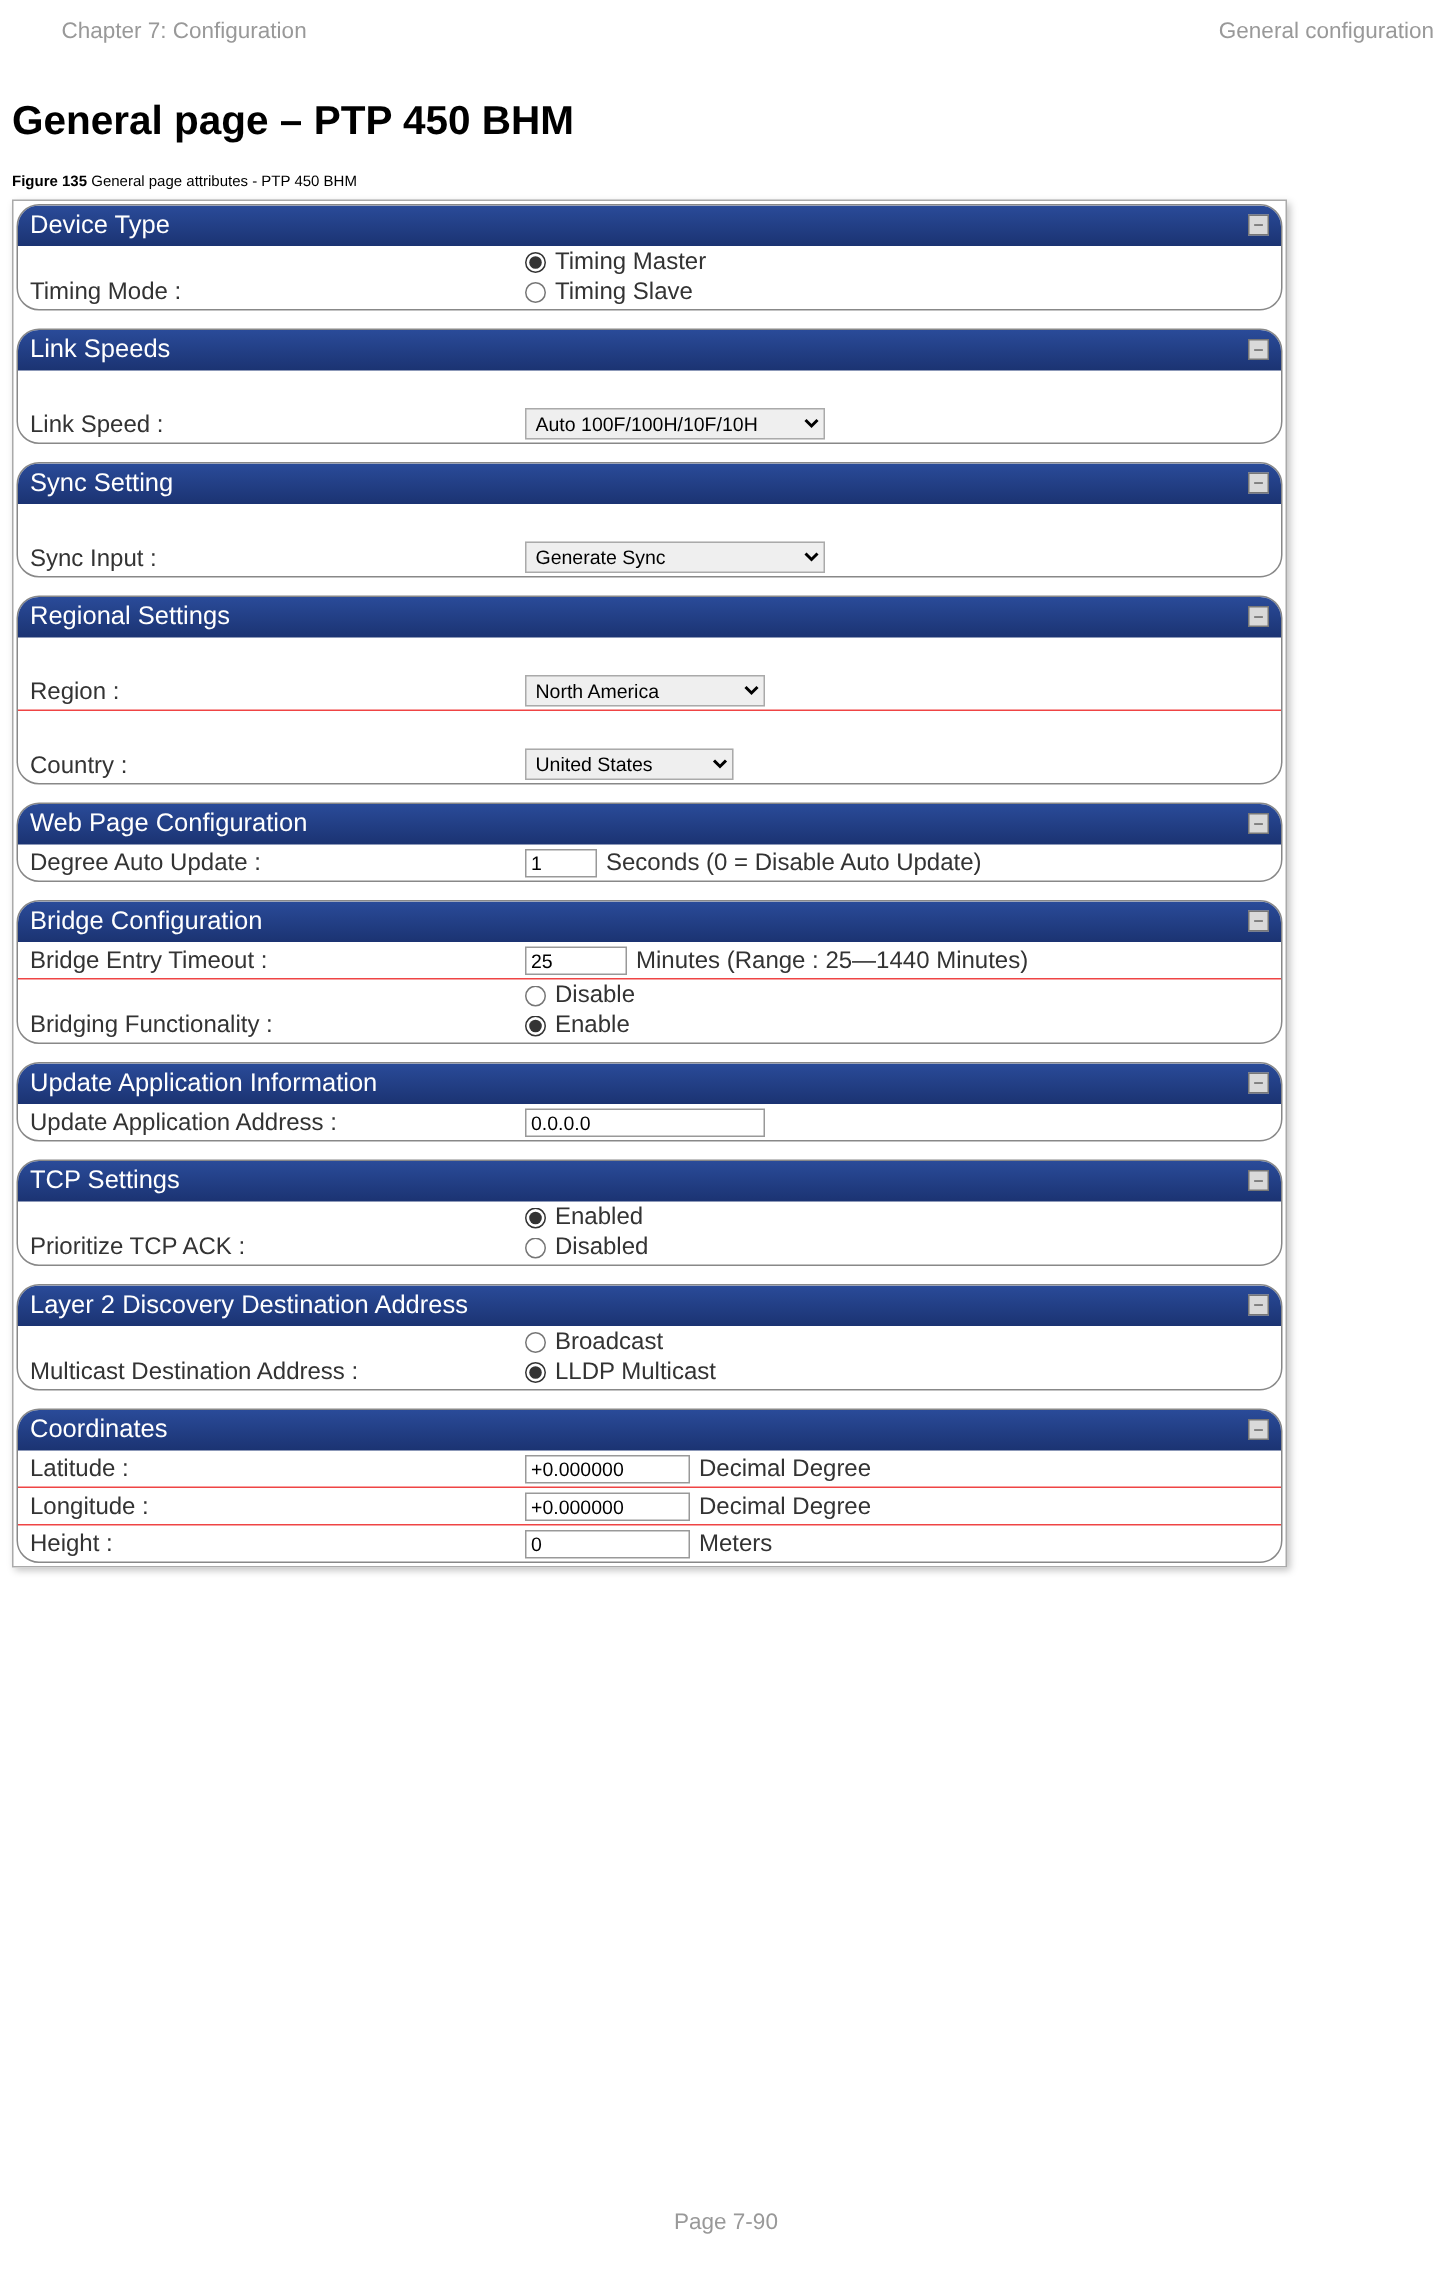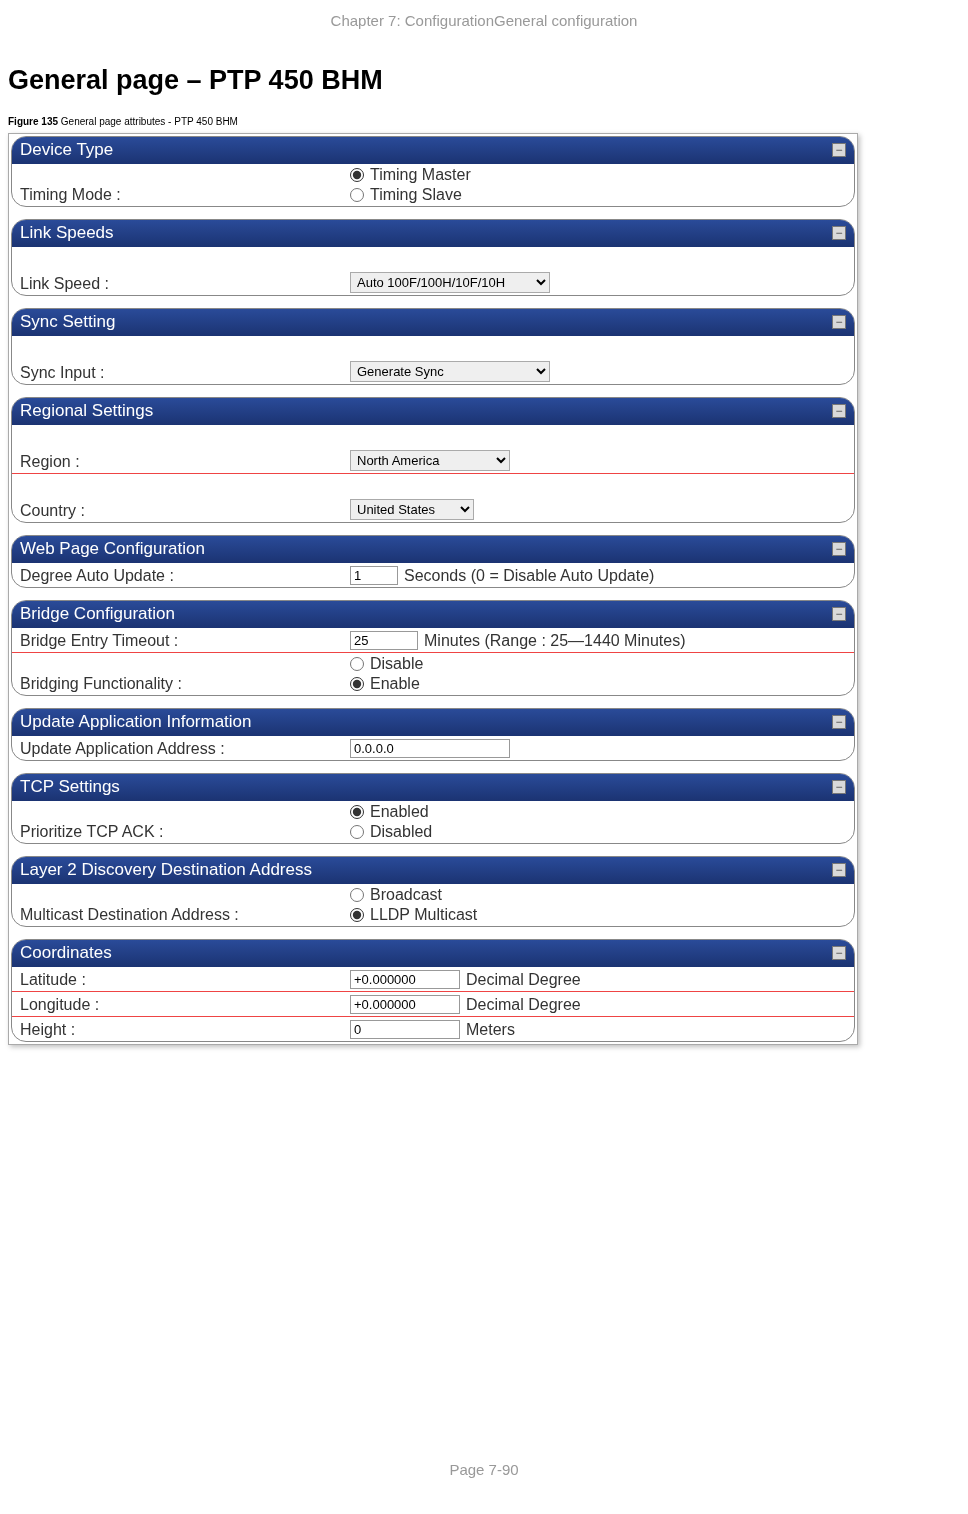--- a/index.html
+++ b/index.html
@@ -7,24 +7,25 @@
       font-family: Arial, Helvetica, sans-serif;
       width: 968px;
       height: 1514px;
       background: #fff;
       color: #000;
       position: relative;
       padding: 12px 0;
     }
     .page-header {
       display: flex;
-      justify-content: center;
+      justify-content: space-between;
       padding: 0 12px 18px;
       color: #999;
       font-size: 15px;
+      margin-left: 29px;
     }
     .main-title {
       font-size: 27px;
       font-weight: bold;
       padding: 18px 0 20px 0;
       color: #000;
     }
     .figure-caption {
       font-size: 10px;
       padding-bottom: 6px;
@@ -112,21 +113,21 @@
       padding: 1px 3px;
       border: 1px solid #999;
       background: #fff;
     }
     .input-xs { width: 48px; }
     .input-sm { width: 68px; }
     .input-md { width: 110px; }
     .input-lg { width: 160px; }
     .page-footer {
       position: absolute;
-      bottom: 36px;
+      bottom: 24px;
       width: 100%;
       text-align: center;
       color: #999;
       font-size: 15px;
     }
   </style>
 </head>
 <body>
 
 <div class="page-header">
@@ -197,21 +198,21 @@
       </div>
       <div class="row">
         <div class="row-label">Region :</div>
         <div class="row-value">
           <select style="width:160px;"><option>North America</option></select>
         </div>
       </div>
       <div class="row">
         <div class="row-label">Country :</div>
         <div class="row-value">
-          <select style="width:124px;"><option>United States</option></select>
+          <select style="width:139px;"><option>United States</option></select>
         </div>
       </div>
     </div>
 
     <div class="panel">
       <div class="panel-header">
         <span>Web Page Configuration</span>
         <span class="collapse-icon">−</span>
       </div>
       <div class="row">

